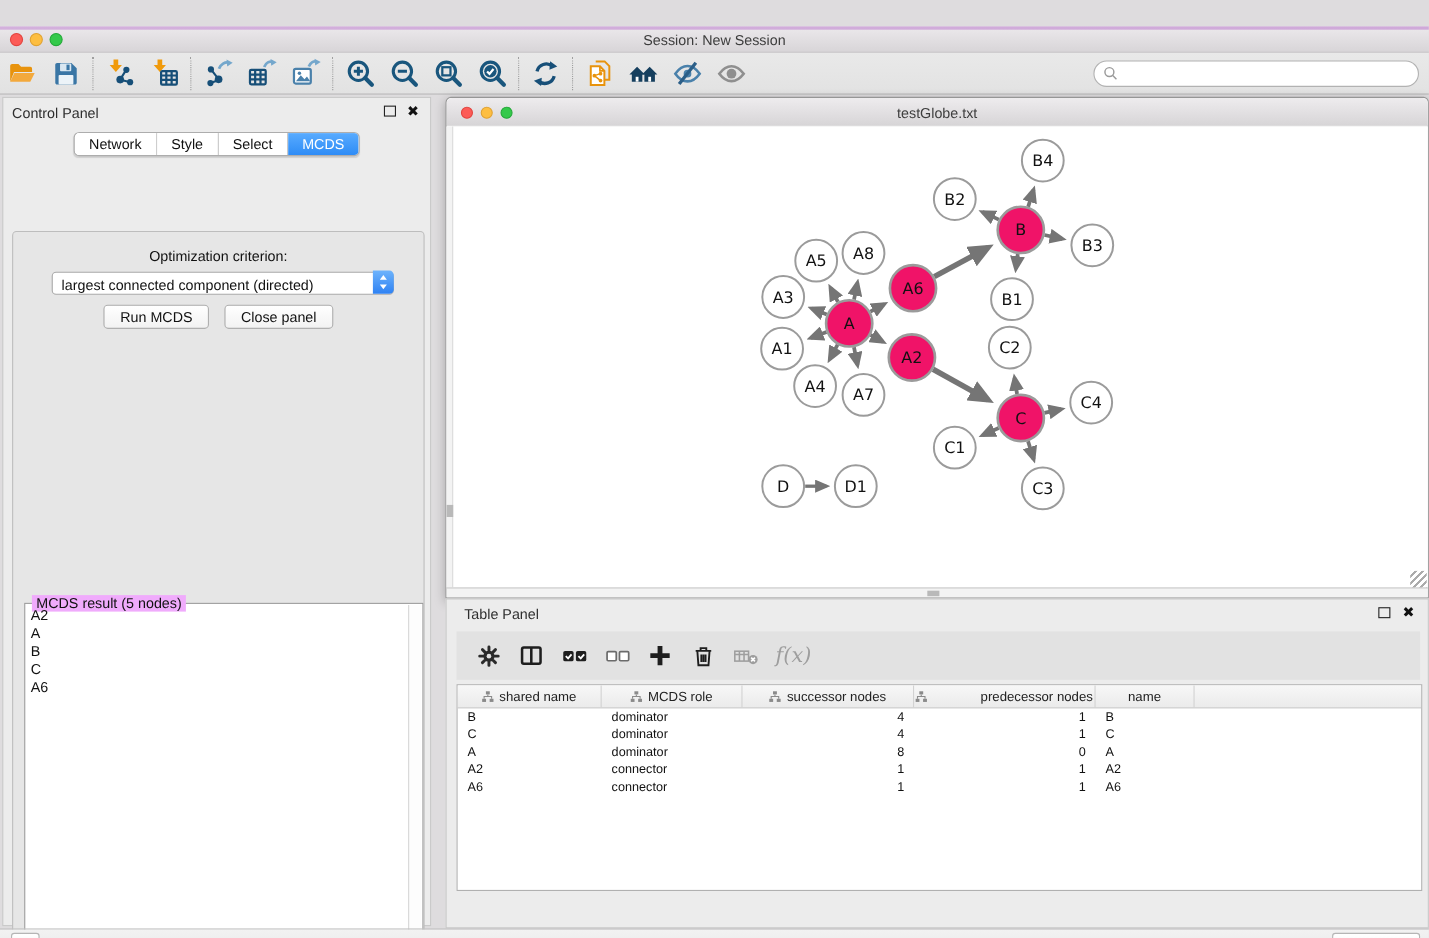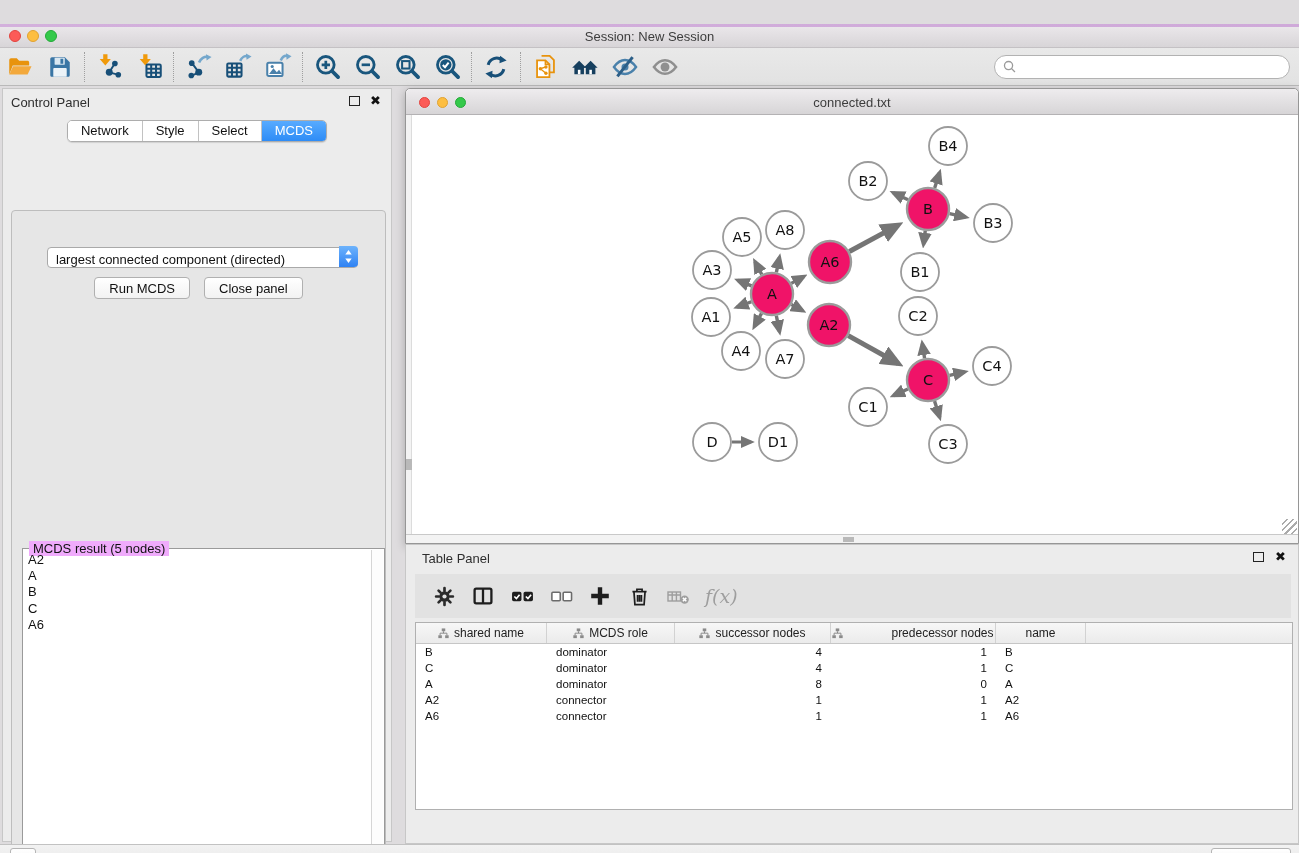--- a/index.html
+++ b/index.html
@@ -281,20 +281,21 @@
     </div>
     <div class="cp-tabs-row">
       <div class="segbar">
           <div class="seg">Network</div>
           <div class="seg">Style</div>
           <div class="seg">Select</div>
           <div class="seg active">MCDS</div>
         </div>
     </div>
     <div class="cp-inner">
+      <div class="opt-label">Optimization criterion:</div>
       <div class="dropdown">
         <span class="dd-value">largest connected component (directed)</span>
         <span class="dd-stepper">
           <svg width="9" height="15" viewBox="0 0 9 15">
               <path d="M4.5 1l3.2 4.4H1.3z" fill="#fff"></path>
               <path d="M4.5 14L1.3 9.6h6.4z" fill="#fff"></path>
             </svg>
         </span>
       </div>
       <div class="btn-row">
@@ -313,21 +314,21 @@
         <div class="mcds-scroll"></div>
       </div>
     </div>
   </div>
 
   <div class="net-window">
     <div class="net-titlebar">
       <span class="tl red" style="left:13px"></span>
       <span class="tl yellow" style="left:31px"></span>
       <span class="tl green" style="left:49px"></span>
-      <div class="net-title">connected.txt</div>
+      <div class="net-title">testGlobe.txt</div>
     </div>
     <svg class="net-canvas" width="892" height="419" viewBox="0 0 892 419">
         <defs>
           <marker id="arrow" markerWidth="4.6" markerHeight="4" refX="3.4" refY="2" orient="auto" markerUnits="strokeWidth">
             <path d="M0,0 L4.6,2 L0,4 z" fill="#757575"></path>
           </marker>
         </defs>
         <line x1="355.7535784776823" y1="159.53179910759638" x2="348.9663806900602" y2="146.6361233111144" stroke="#757575" stroke-width="3.4" marker-end="url(#arrow)"></line>
         <line x1="370.3793183343823" y1="157.44027896919482" x2="373.4581717077635" y2="142.28284697716438" stroke="#757575" stroke-width="3.4" marker-end="url(#arrow)"></line>
         <line x1="345.5735128005243" y1="170.8294051202097" x2="331.84879107424564" y2="165.33951642969825" stroke="#757575" stroke-width="3.4" marker-end="url(#arrow)"></line>

